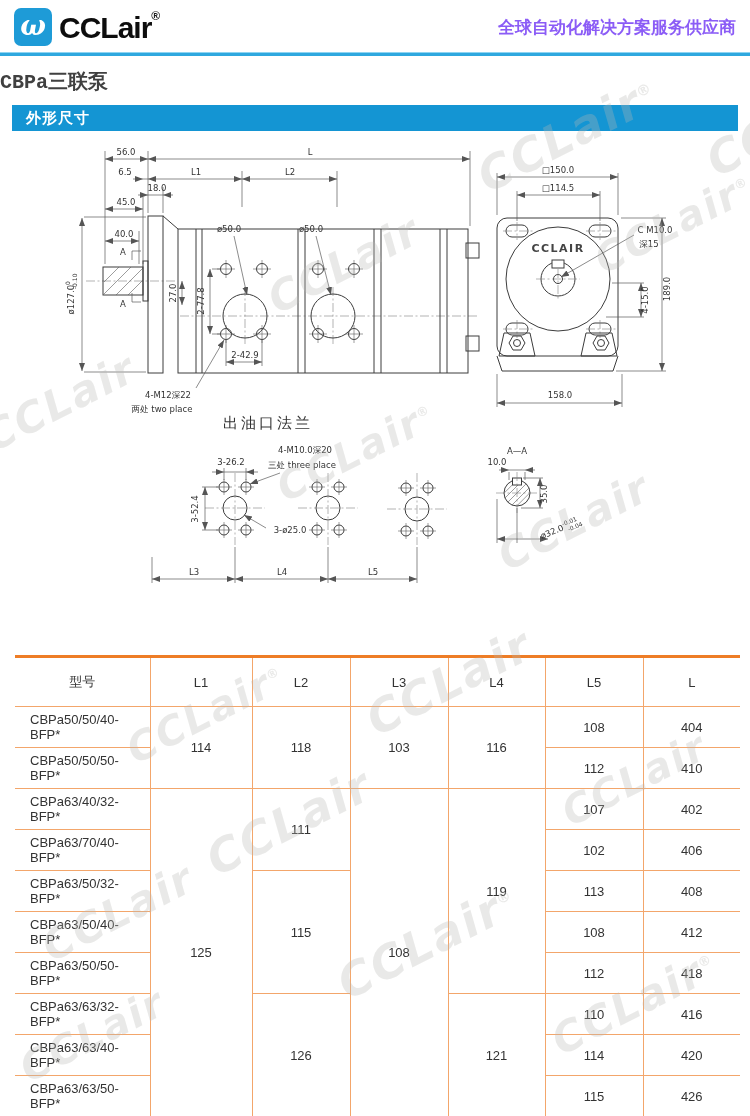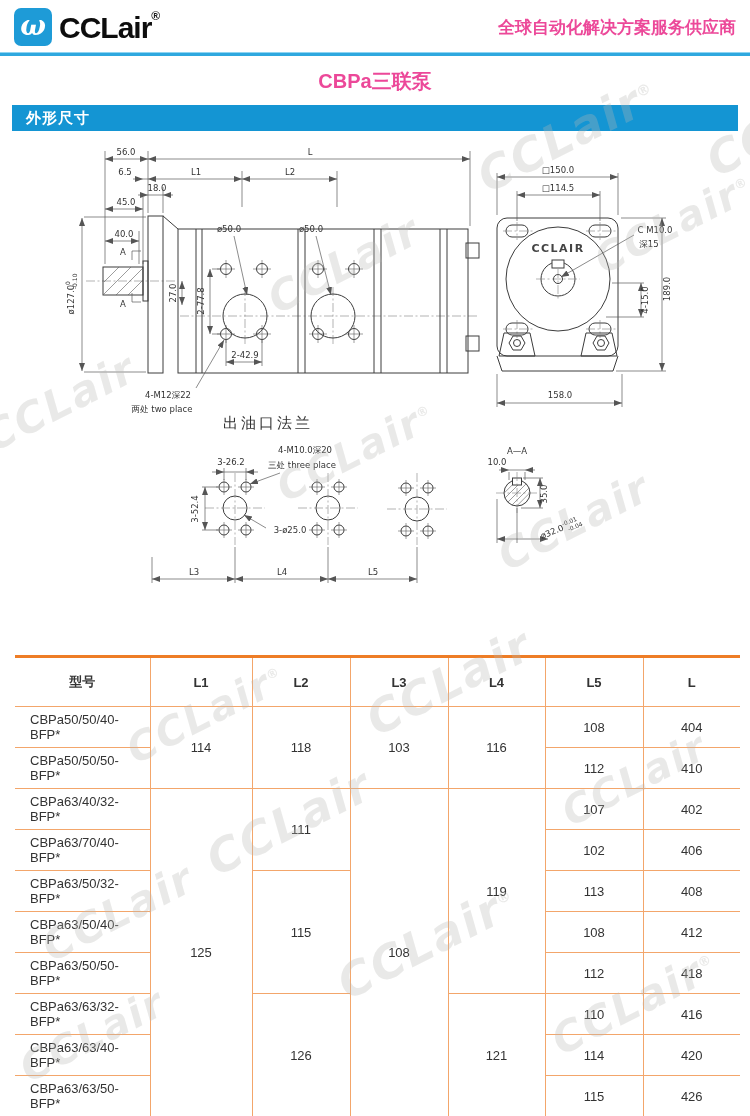--- a/index.html
+++ b/index.html
@@ -7,41 +7,41 @@
     width:750px;height:1116px;position:relative;background:#fff;overflow:hidden;
     font-family:"Liberation Sans",sans-serif;color:#222;
   }
   
   .hdr{height:50px;display:flex;align-items:center;justify-content:space-between;padding:2px 14px 0 14px;}
   .brandbox{display:flex;align-items:center;gap:7px;}
   .logoTile{width:38px;height:38px;background:#1E9BD7;border-radius:7px;display:flex;align-items:center;justify-content:center;}
   .logoGlyph{color:#fff;font:italic 700 27px "DejaVu Serif",serif;line-height:1;transform:translateY(-2px);}
   .logoText{font:800 30px "Liberation Sans",sans-serif;color:#0d0d0d;letter-spacing:-1px;}
   .logoReg{font-size:12px;vertical-align:18px;font-weight:700;color:#1a1a1a;}
-  .slogan{font-weight:700;font-size:17px;color:#ec4899;}
+  .slogan{font-weight:700;font-size:17px;color:#8b5cf6;}
   .blueRule{height:3px;background:#2FA8DF;border-top:1px solid #8ED4F2;}
   
-  .pageTitle{text-align:center;font-size:20px;font-weight:700;color:#ec4899;margin:12px 0 10px 0;}
+  .pageTitle{text-align:left;font-size:20px;font-weight:700;color:#404040;margin:12px 0 10px 0;font-family:Liberation Mono, monospace;}
   .banner{margin:0 12px;height:26px;background:#1495D3;color:#fff;font-size:15px;font-weight:700;
           line-height:26px;padding-left:14px;letter-spacing:1px;}
   
   .draw{display:block;margin:0;}
   .ol{fill:none;stroke:#3c3c3c;stroke-width:1;}
   .olf{fill:#fff;stroke:#3c3c3c;stroke-width:1;}
   .dl{fill:none;stroke:#5a5a5a;stroke-width:0.7;}
   .hl{stroke:#5a5a5a;stroke-width:0.6;}
   .cl{fill:none;stroke:#808080;stroke-width:0.6;stroke-dasharray:9 2.5 2 2.5;}
   text.dt{font-family:"DejaVu Sans",sans-serif;font-size:8.5px;fill:#333;text-anchor:middle;}
   text.sm,tspan.sm{font-size:6px;}
   text.big{font-size:15px;letter-spacing:3px;fill:#333;}
   text.brandMark{font-size:11px;letter-spacing:1.5px;fill:#444;font-weight:700;}
   
   table.spec{border-collapse:collapse;table-layout:fixed;width:725px;margin:14px 10px 0 15px;
     border-top:3px solid #EE7D26;border-bottom:3px solid #EE7D26;font-size:13px;color:#333;}
-  .spec th{height:46px;font-weight:700;border:1px solid #F3A66B;border-top:none;}
+  .spec th{height:46px;font-weight:400;border:1px solid #F3A66B;border-top:none;}
   .spec td{height:38px;text-align:center;border:1px solid #F3A66B;}
   .spec th:first-child,.spec td:first-child{border-left:none;}
   .spec th:last-child,.spec td:last-child{border-right:none;}
   .spec tr:last-child td{border-bottom:none;}
   .spec td.model{text-align:left;padding-left:15px;margin-top:12px;}
   
   .wm-layer{position:absolute;left:0;top:0;width:750px;height:1116px;pointer-events:none;z-index:5;}
   .wm{position:absolute;font:italic 700 42px "DejaVu Sans",sans-serif;color:#b9b9b5;opacity:.30;
       transform:rotate(-27deg);letter-spacing:2px;white-space:nowrap;}
   .wm sup{font-size:.32em;}

